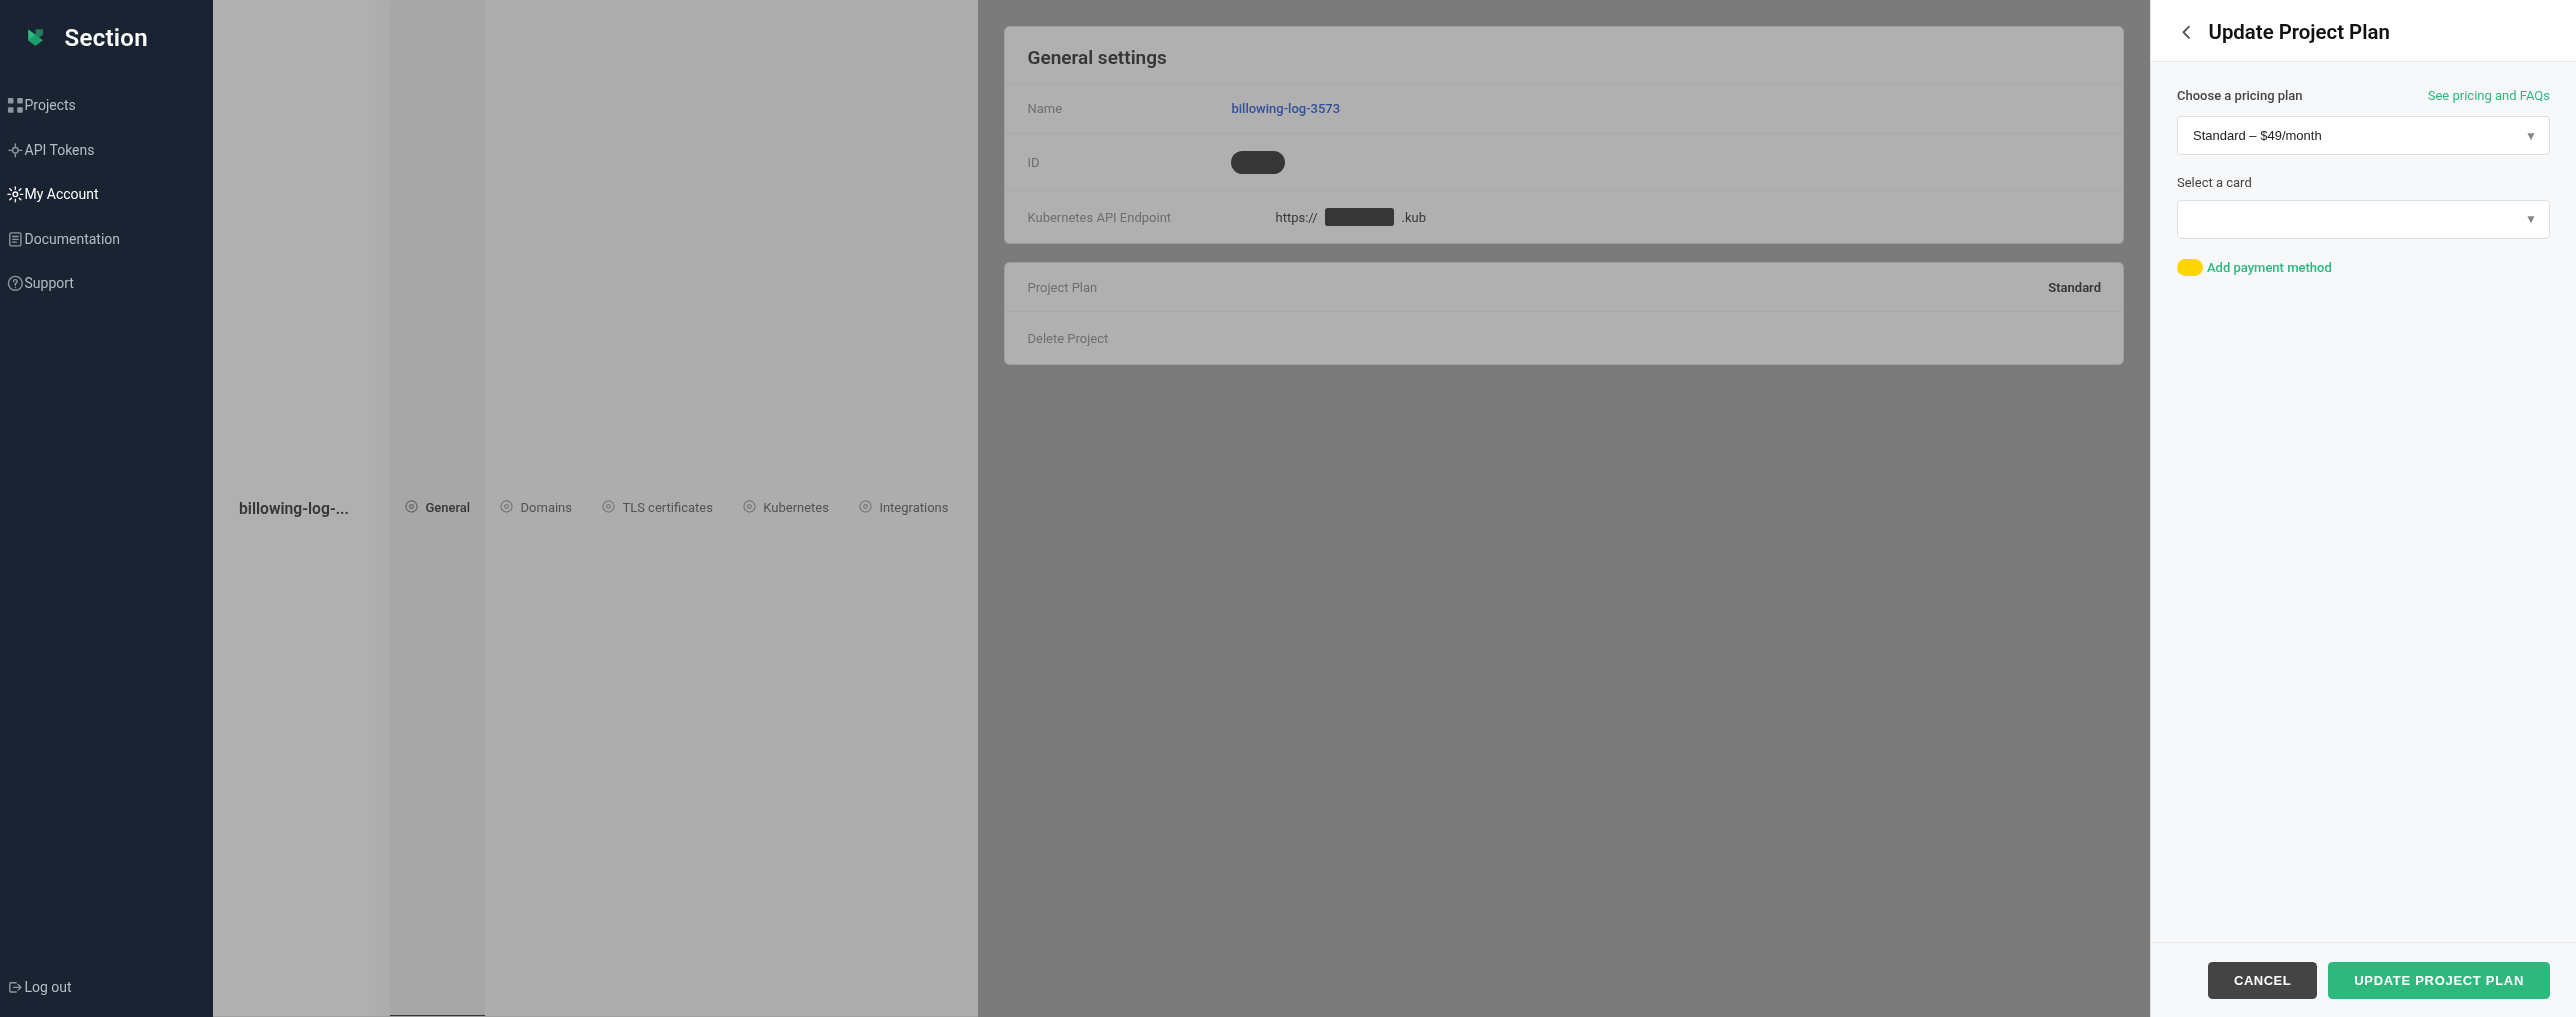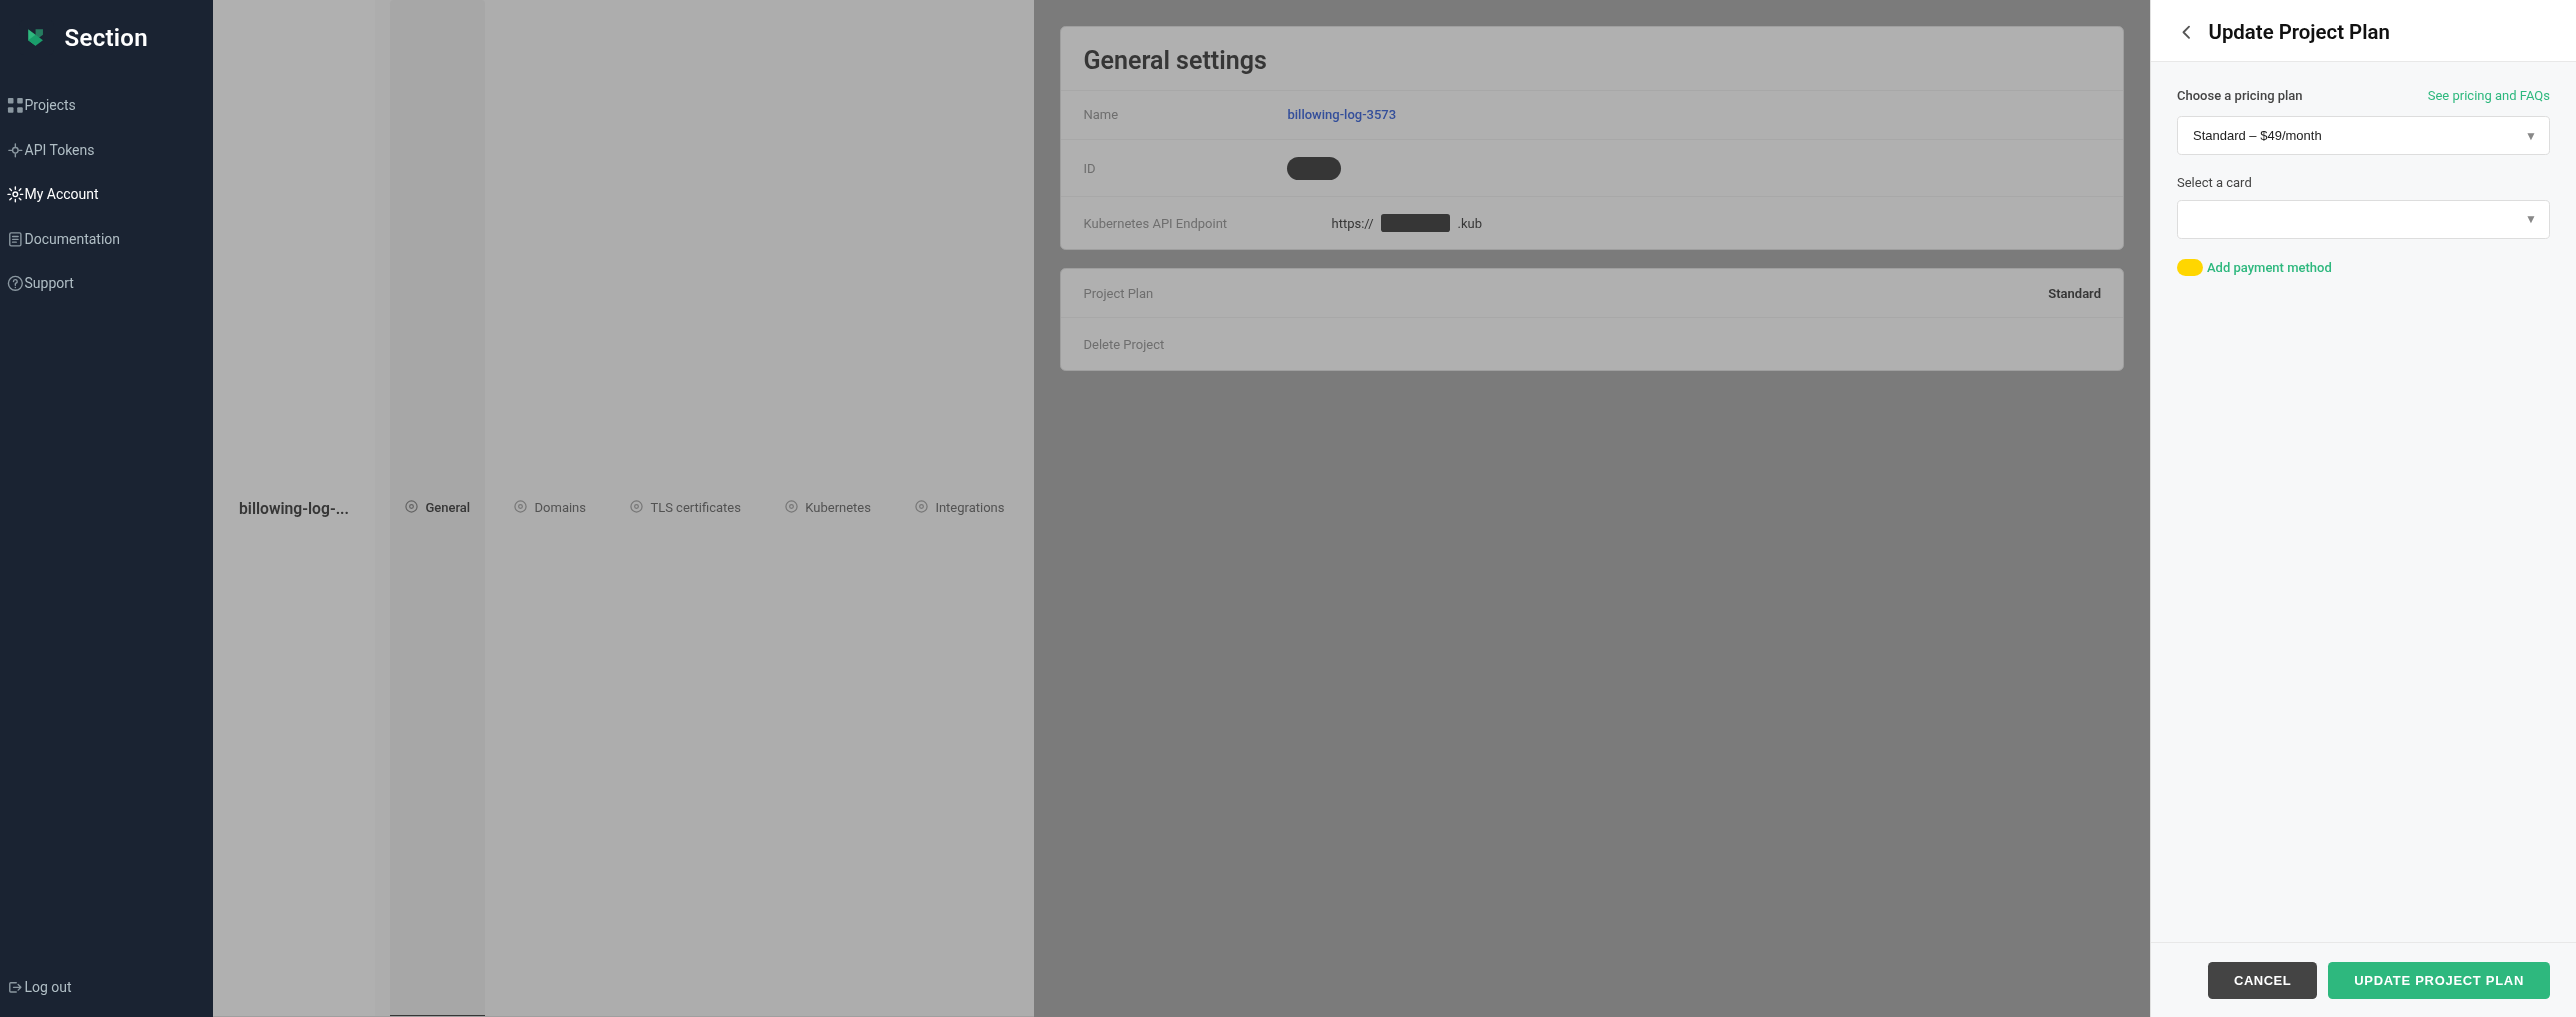--- a/index.html
+++ b/index.html
@@ -101,21 +101,21 @@
       font-size: 15.7px;
       font-weight: 600;
       color: #222;
     }
 
     
     .settings-subnav {
       background: #f9f9f9;
       padding: 0 15px;
       display: flex;
-      gap: 14px;
+      gap: 0;
       border-bottom: 0.9px solid #e0e0e0;
       position: relative;
       z-index: 1;
       justify-content: center;
     }
     .subnav-item {
       display: flex;
       align-items: center;
       gap: 7.4px;
       padding: 13px 15px;
@@ -143,21 +143,21 @@
     }
     .settings-card {
       background: #fff;
       border-radius: 5.6px;
       border: 0.9px solid #e0e0e0;
       overflow: hidden;
       margin-bottom: 18.5px;
     }
     .settings-card-title {
       padding: 18.5px 22px 15px;
-      font-size: 25px;
+      font-size: 19px;
       font-weight: 600;
       color: #222;
       border-bottom: 0.9px solid #f0f0f0;
     }
     .settings-row {
       display: flex;
       align-items: center;
       padding: 16.7px 22px;
       border-bottom: 0.9px solid #f0f0f0;
     }

